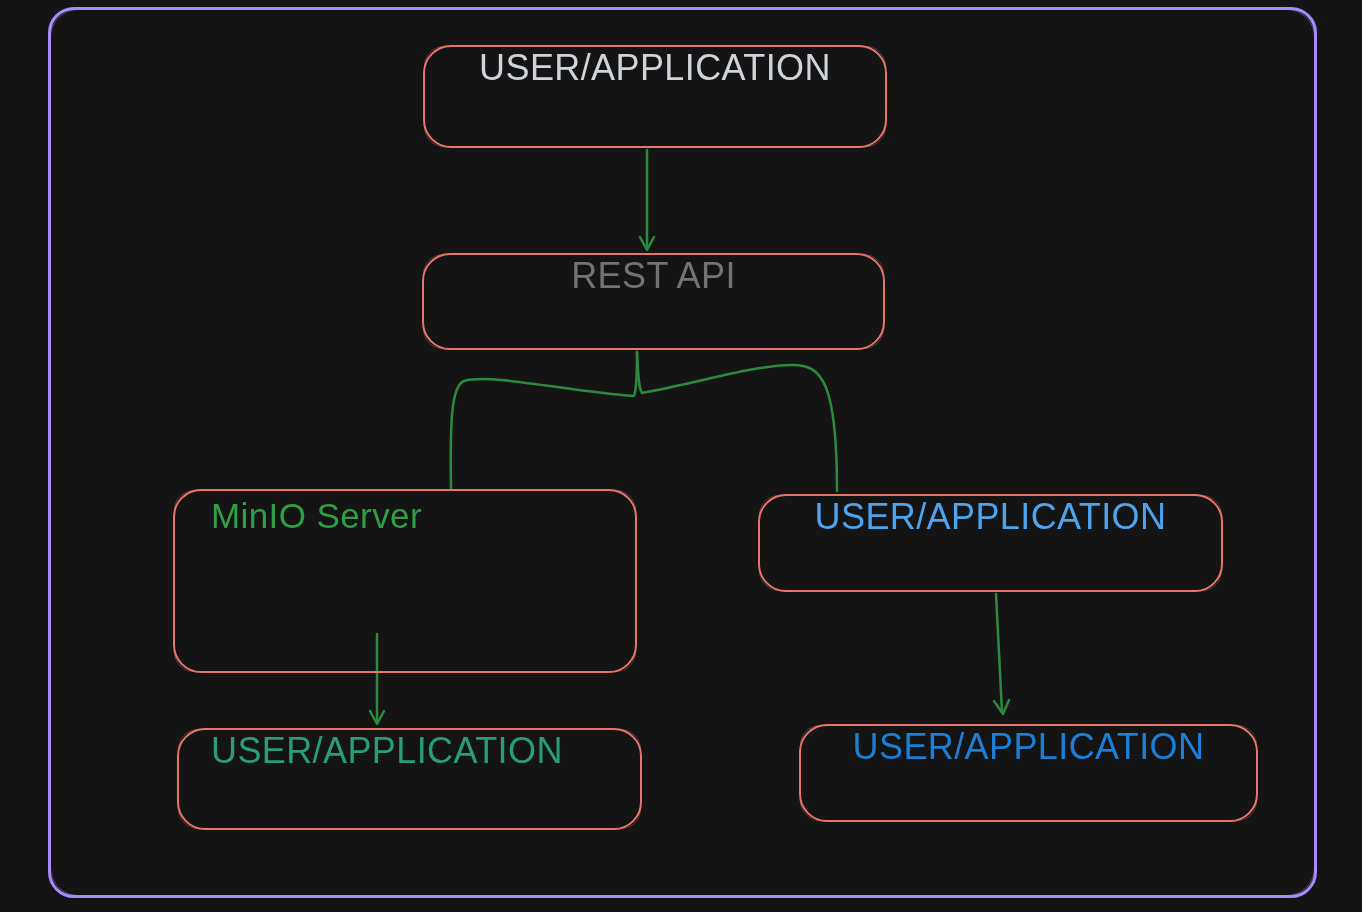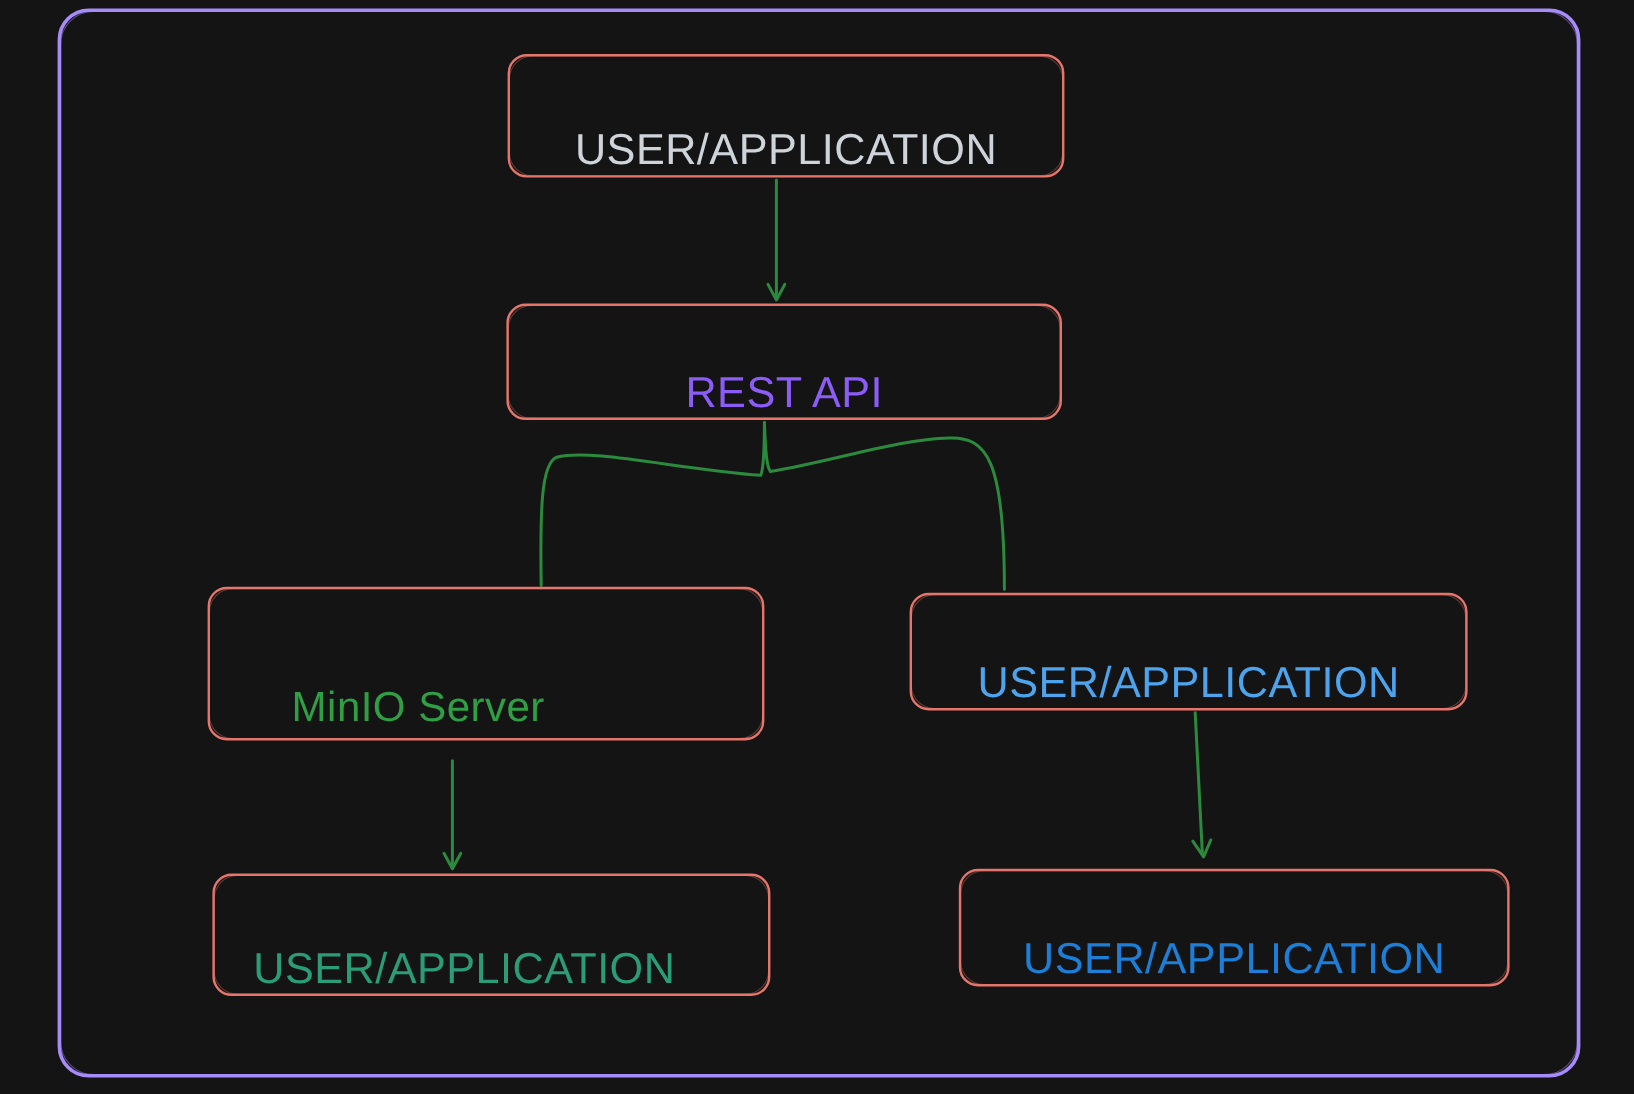--- a/index.html
+++ b/index.html
@@ -39,24 +39,24 @@
     left: 0;
     top: 0;
     width: 1362px;
     height: 912px;
     color: var(--edge, #2b8a3e);
     pointer-events: none;
   }
   .node {
     position: absolute;
     border: 2.5px solid var(--box-border, #e5766c);
-    border-radius: 16px;
+    border-radius: 28px;
     box-sizing: border-box;
     display: flex;
-    align-items: flex-end;
+    align-items: flex-start;
     justify-content: center;
     background: transparent;
   }
   .node::after {
     content: "";
     position: absolute;
     inset: -1px;
     border: 1px solid var(--box-border, #e5766c);
     border-radius: 20px;
     opacity: 0.35;
@@ -64,22 +64,22 @@
   }
   .node .label {
     font-size: 36px;
     font-weight: 500;
     letter-spacing: 0.4px;
     white-space: nowrap;
   }
   
   .n-user-top          { left: 423px; top: 45px;  width: 464px; height: 103px; }
   .n-rest-api          { left: 422px; top: 253px; width: 463px; height: 97px;  }
-  .n-minio             { left: 173px; top: 489px; width: 464px; height: 128px;
-                         justify-content: flex-start; padding-left: 68px; }
+  .n-minio             { left: 173px; top: 489px; width: 464px; height: 184px;
+                         justify-content: flex-start; padding-left: 36px; }
   .n-user-right        { left: 758px; top: 494px; width: 465px; height: 98px;  }
   .n-user-bottom-left  { left: 177px; top: 728px; width: 465px; height: 102px;
                          justify-content: flex-start; padding-left: 32px; }
   .n-user-bottom-right { left: 799px; top: 724px; width: 459px; height: 98px;  }
   .n-minio .label { line-height: 50px; font-size: 35px; }
 </style>
 </head>
 <body>
 
 <div class="canvas">
@@ -100,21 +100,21 @@
 
     <path d="M996,594 L1002,712"></path>
     <path d="M994,701 L1003,714 L1009,700"></path>
   </svg>
 
   <div class="node n-user-top">
     <span class="label" style="color: rgb(206, 212, 218);">USER/APPLICATION</span>
   </div>
 
   <div class="node n-rest-api">
-    <span class="label" style="color: #8b5cf6;">REST API</span>
+    <span class="label" style="color: #737373;">REST API</span>
   </div>
 
   <div class="node n-minio">
     <span class="label" style="color: rgb(47, 158, 68);">
       <span style="display:block">MinIO Server</span>
     </span>
   </div>
 
   <div class="node n-user-right">
     <span class="label" style="color: rgb(77, 163, 236);">USER/APPLICATION</span>

